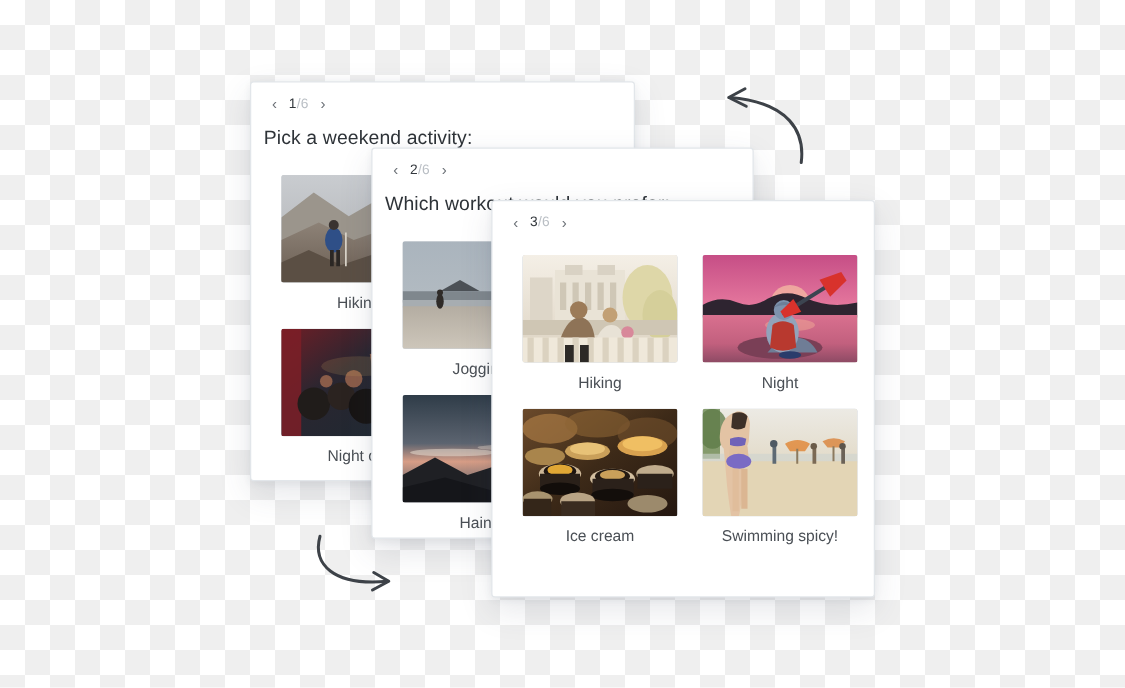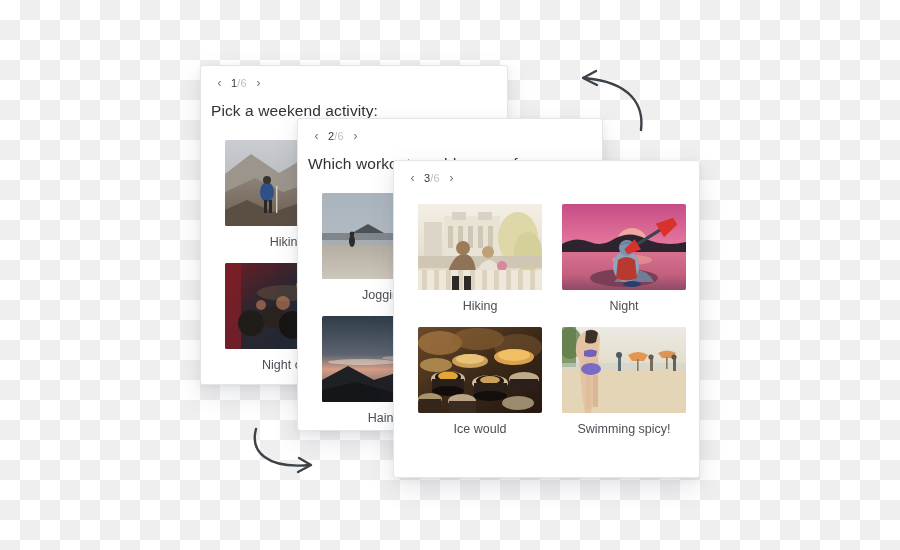--- a/index.html
+++ b/index.html
@@ -425,21 +425,21 @@
             <ellipse cx="72" cy="69" rx="17" ry="5" fill="#130e0b"></ellipse>
             <ellipse cx="106" cy="52" rx="15" ry="7" fill="#c0ac8d"></ellipse>
             <rect x="92" y="52" width="28" height="12" fill="#2b211a"></rect>
             <ellipse cx="44" cy="74" rx="14" ry="7" fill="#b9a485"></ellipse>
             <rect x="31" y="74" width="27" height="12" fill="#3a2c20"></rect>
             <ellipse cx="12" cy="72" rx="12" ry="6" fill="#a8936f"></ellipse>
             <rect x="1" y="72" width="22" height="14" fill="#342619"></rect>
             <ellipse cx="100" cy="76" rx="16" ry="7" fill="#9c8a6c"></ellipse>
           </svg>
         </div>
-        <div class="option-label">Ice would</div>
+        <div class="option-label">Ice cream</div>
       </div>
 
       <div class="option">
         <div class="thumb">
           <svg viewBox="0 0 124 86" preserveAspectRatio="none" aria-hidden="true">
             <defs>
               <linearGradient id="c3o4" x1="0" y1="0" x2="0" y2="1">
                 <stop offset="0" stop-color="#eceae4"></stop>
                   <stop offset="0.42" stop-color="#e4ddcd"></stop>
                   <stop offset="1" stop-color="#e6d9bc"></stop>

